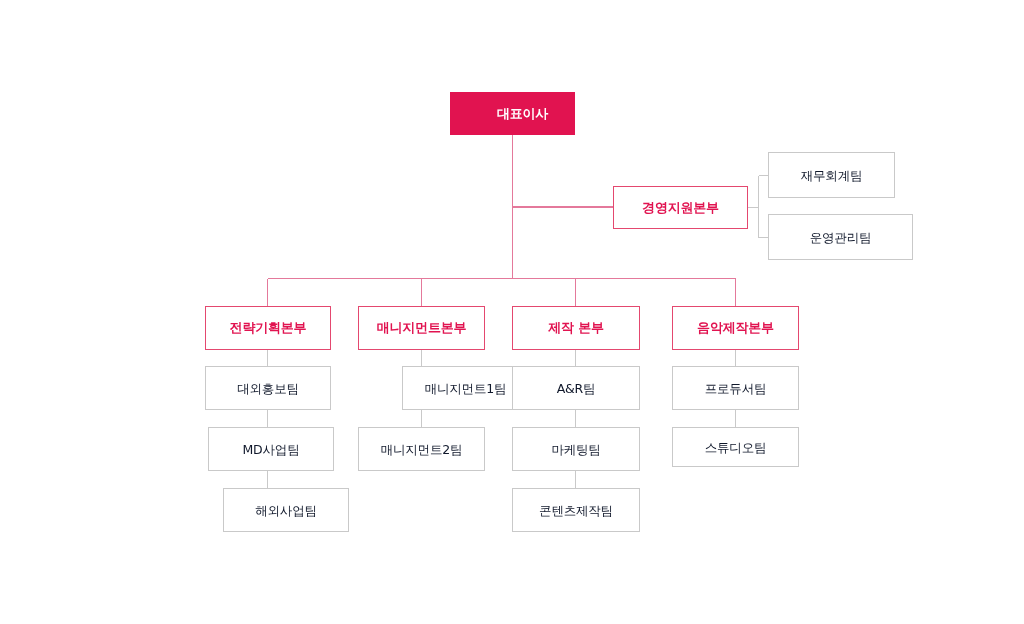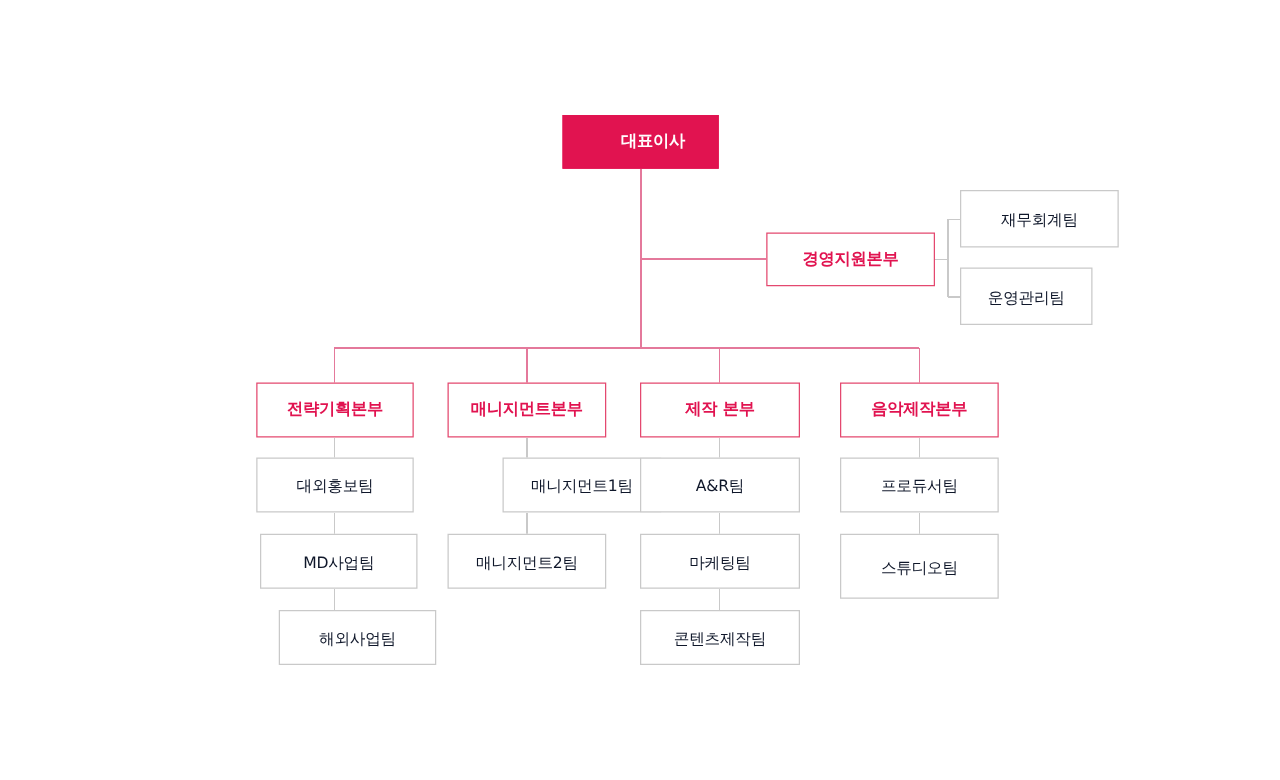--- a/index.html
+++ b/index.html
@@ -112,21 +112,21 @@
   </div>
 
   <div class="node node-support" style="left:613px; top:186px; width:135px; height:43px;text-align:right;">
     <span>경영지원본부</span>
   </div>
 
   <div class="node node-team" style="left:768px; top:152px; width:127px; height:46px;">
     <span>재무회계팀</span>
   </div>
 
-  <div class="node node-team" style="left:768px; top:214px; width:106px; height:46px;">
+  <div class="node node-team" style="left:768px; top:214px; width:145px; height:46px;">
     <span>운영관리팀</span>
   </div>
 
   <div class="node node-division" style="left:205px; top:306px; width:126px; height:44px;">
     <span>전략기획본부</span>
   </div>
   <div class="node node-team" style="left:205px; top:366px; width:126px; height:44px;">
     <span>대외홍보팀</span>
   </div>
   <div class="node node-team" style="left:208px; top:427px; width:126px; height:44px;">
@@ -158,17 +158,17 @@
   <div class="node node-team" style="left:512px; top:488px; width:128px; height:44px;">
     <span>콘텐츠제작팀</span>
   </div>
 
   <div class="node node-division" style="left:672px; top:306px; width:127px; height:44px;">
     <span>음악제작본부</span>
   </div>
   <div class="node node-team" style="left:672px; top:366px; width:127px; height:44px;">
     <span>프로듀서팀</span>
   </div>
-  <div class="node node-team" style="left:672px; top:427px; width:127px; height:52px;">
+  <div class="node node-team" style="left:672px; top:427px; width:127px; height:40px;">
     <span>스튜디오팀</span>
   </div>
 
 </div>
 
 </body></html>

